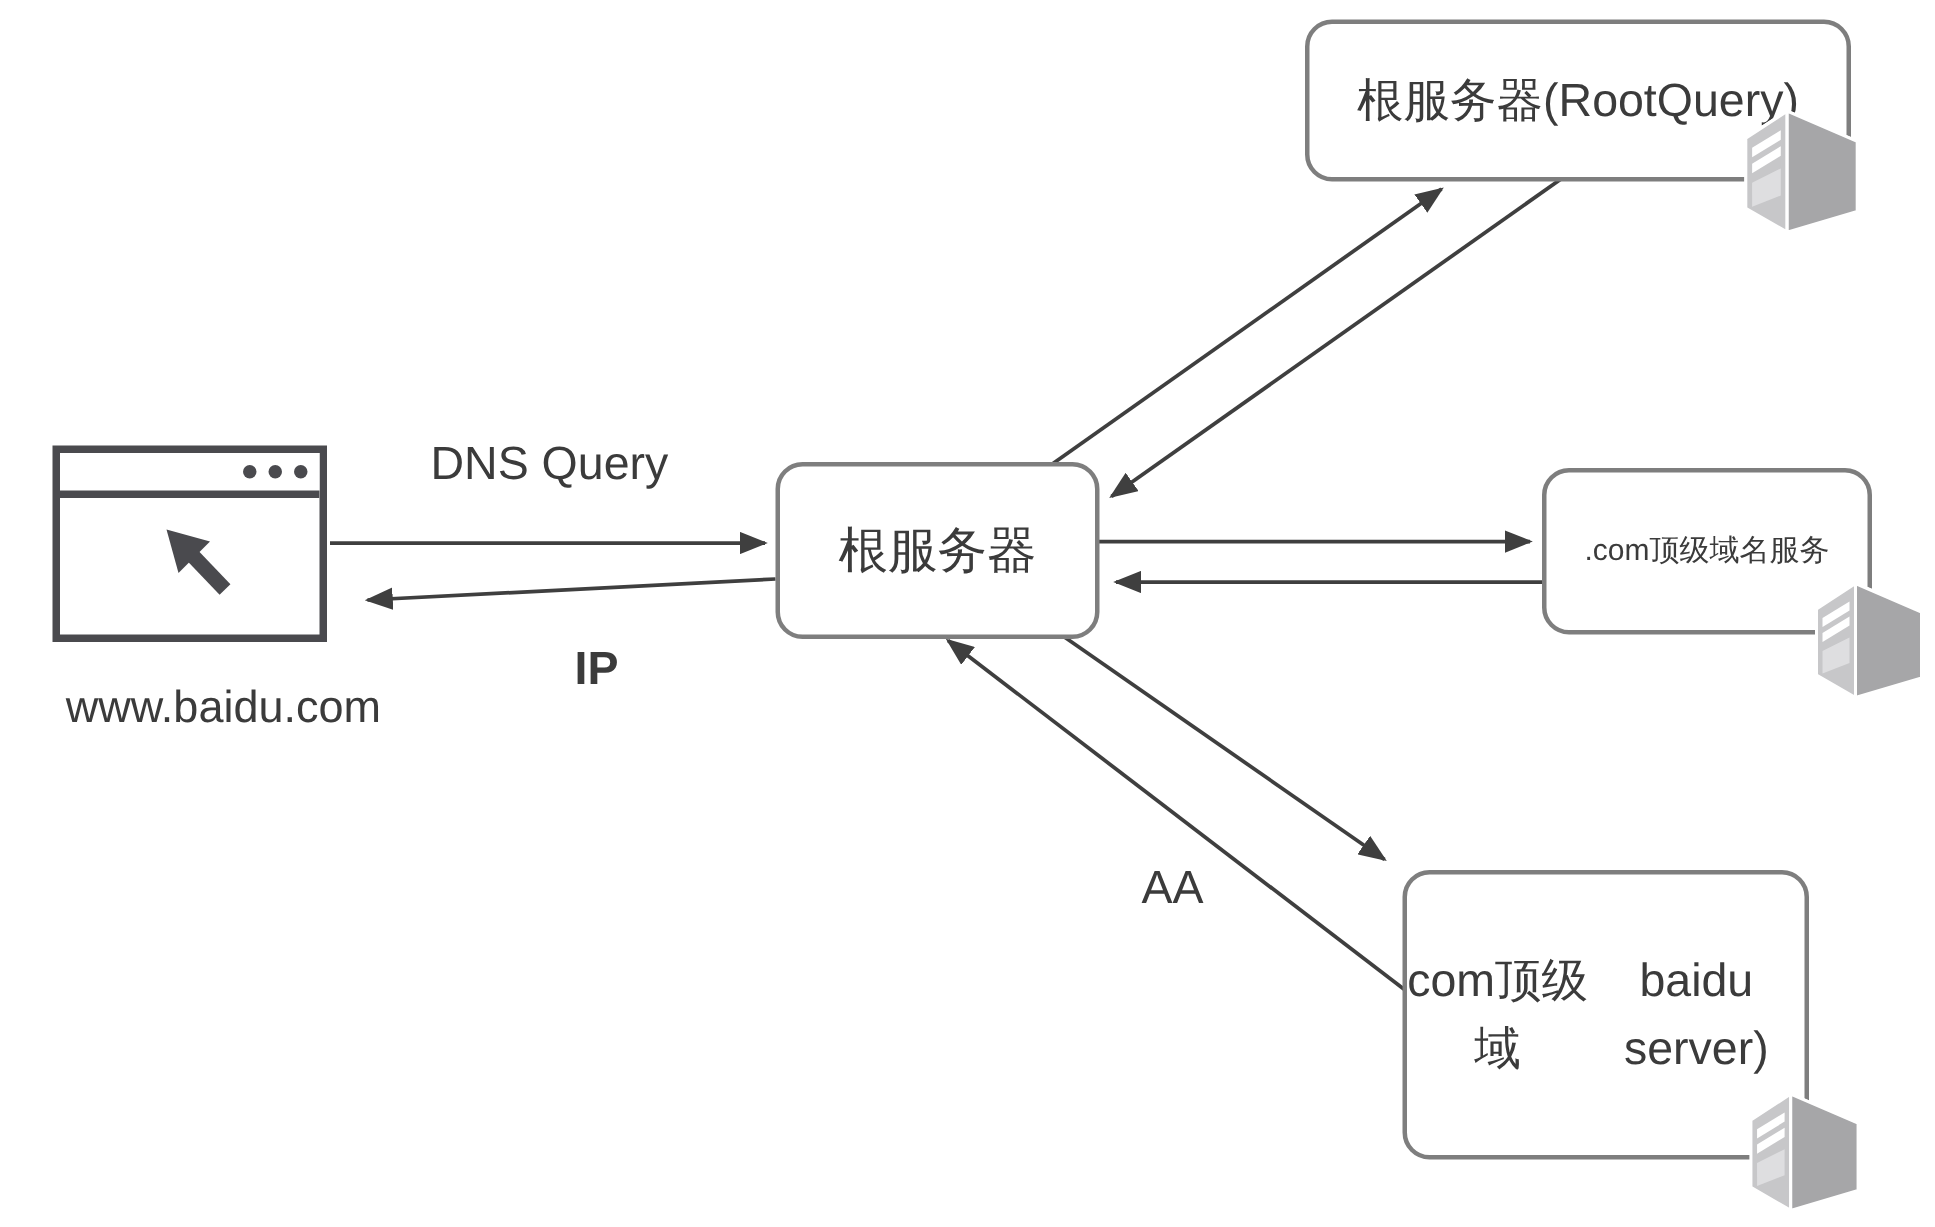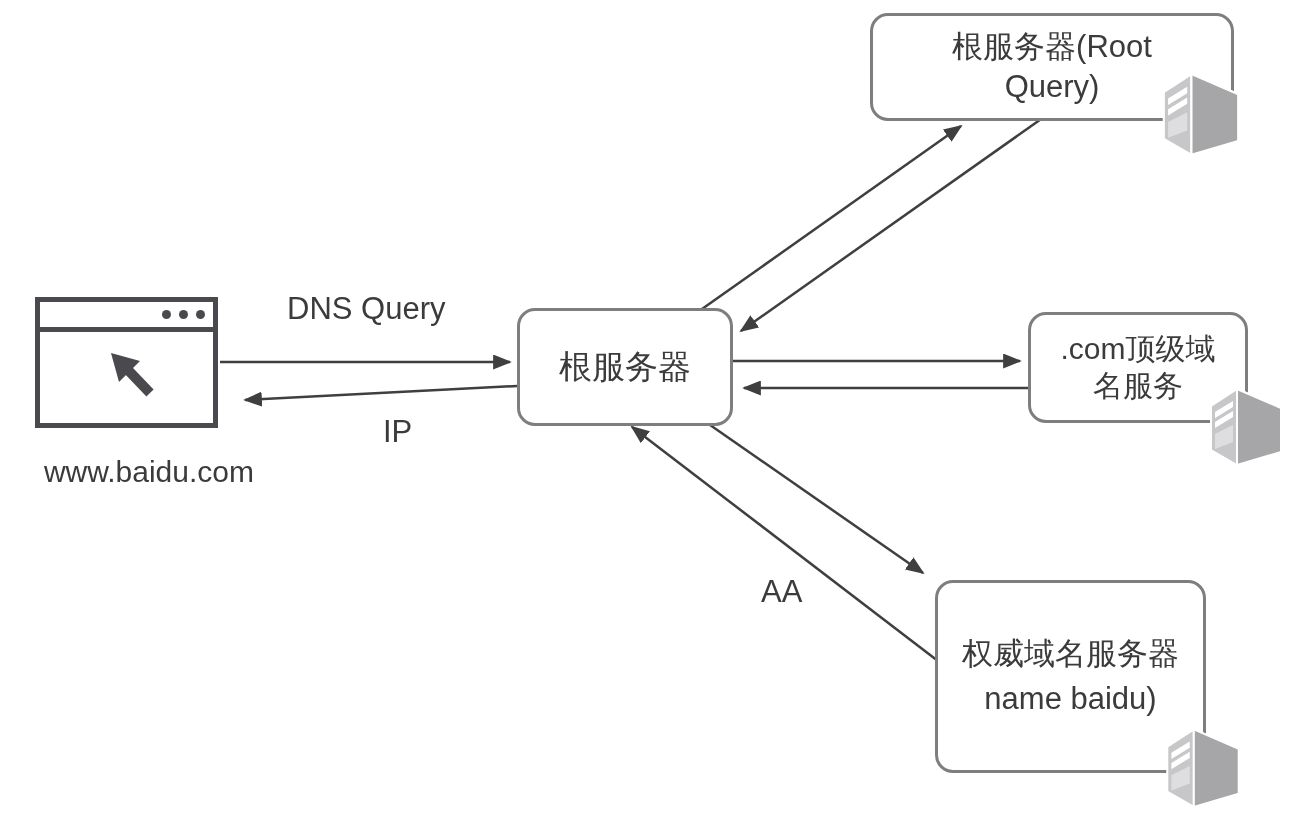--- a/index.html
+++ b/index.html
@@ -4,30 +4,30 @@
 <style>
   html,body{margin:0;padding:0;background:#ffffff;}
   .stage{
     position:relative;width:1290px;height:818px;background:#ffffff;overflow:hidden;
     font-family:"Liberation Sans","DejaVu Sans",sans-serif;color:#3b3b3b;
   }
   svg.edges{position:absolute;left:0;top:0;width:1290px;height:818px;z-index:1;}
   svg.edges line{stroke:#3f3f3f;stroke-width:2.5;}
   .box{
     position:absolute;background:#ffffff;border:3px solid #7e7e7e;border-radius:18px;
-    display:flex;flex-direction:column;align-items:center;justify-content:center;
+    display:flex;flex-direction:row;align-items:center;justify-content:center;
     text-align:center;z-index:2;color:#3b3b3b;
   }
   .box-local{left:517px;top:308px;width:210px;height:112px;font-size:33px;}
   .box-root{left:870px;top:13px;width:358px;height:102px;font-size:31px;line-height:1.28;}
-  .box-tld{left:1028px;top:312px;width:214px;height:105px;font-size:30px;line-height:1.22;align-items:center;}
+  .box-tld{left:1028px;top:312px;width:214px;height:105px;font-size:20px;line-height:1.22;align-items:center;}
   .box-auth{left:935px;top:580px;width:265px;height:187px;font-size:31px;line-height:1.45;}
   .edge-label{position:absolute;font-size:31px;color:#3b3b3b;z-index:1;white-space:nowrap;margin-top:14px;}
   .lbl-dns{left:287px;top:277px;}
-  .lbl-ip{left:383px;top:400px;}
+  .lbl-ip{left:383px;top:414px;font-weight:bold;}
   .lbl-aa{left:761px;top:560px;}
   .lbl-client{left:0px;top:441px;width:254px;text-align:right;font-size:30px;white-space:nowrap;}
   .browser{
     position:absolute;left:35px;top:297px;width:183px;height:131px;
     border:5px solid #4a4a4e;background:#fff;box-sizing:border-box;z-index:2;
   }
   .titlebar{
     position:relative;height:25px;border-bottom:5px solid #4a4a4e;background:#fff;
   }
   .dots{position:absolute;right:8px;top:8px;display:flex;gap:8px;}
@@ -82,22 +82,22 @@
     <div>根服务器(Root</div>
     <div>Query)</div>
   </div>
 
   <div class="box box-tld">
     <div>.com顶级域</div>
     <div>名服务</div>
   </div>
 
   <div class="box box-auth">
-    <div>权威域名服务器</div>
-    <div>name baidu)</div>
+    <div>com顶级域</div>
+    <div>baidu server)</div>
   </div>
 
   <div class="edge-label lbl-dns">DNS Query</div>
   <div class="edge-label lbl-ip">IP</div>
   <div class="edge-label lbl-aa">AA</div>
 
   <svg class="server srv-root" width="82" height="102" viewBox="0 0 76 96">
     <polygon points="3,34 29,17 73,36 47,53" fill="#d5d5d7" stroke="#fff" stroke-width="2" stroke-linejoin="round"></polygon>
     <polygon points="3,34 29,17 29,93 3,78" fill="#c7c7c9" stroke="#fff" stroke-width="2" stroke-linejoin="round"></polygon>
     <polygon points="29,17 73,36 73,80 29,93" fill="#a6a6a8" stroke="#fff" stroke-width="2" stroke-linejoin="round"></polygon>

